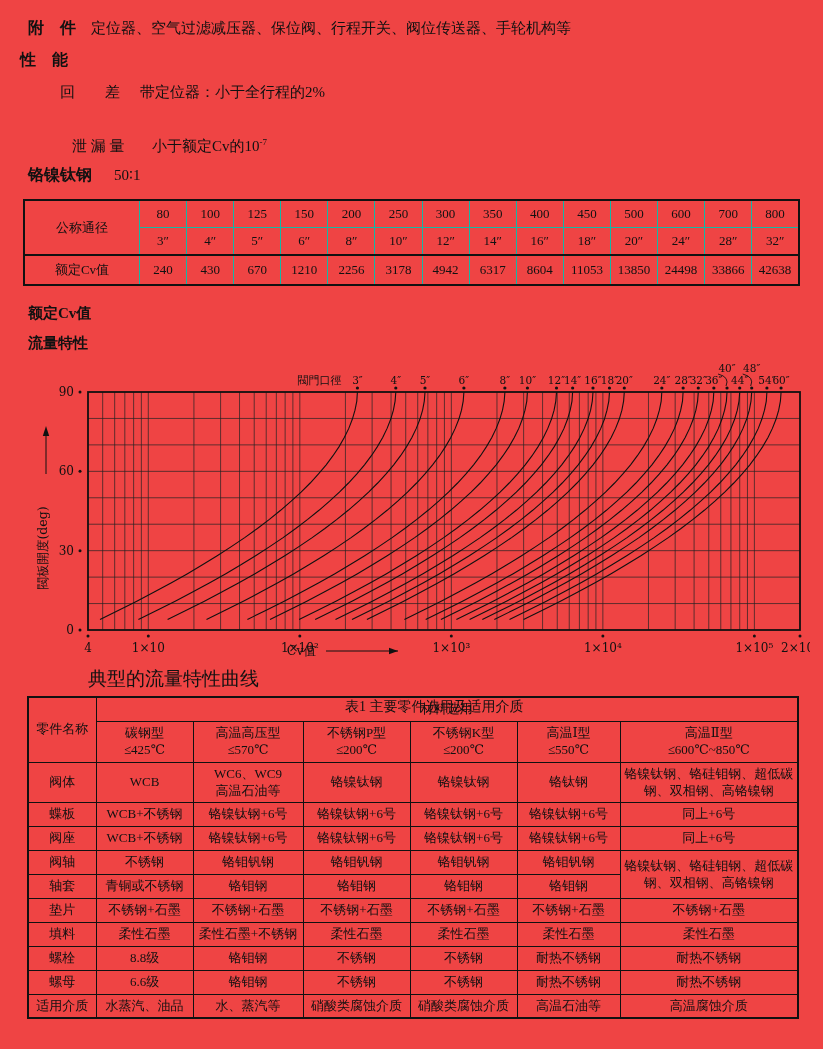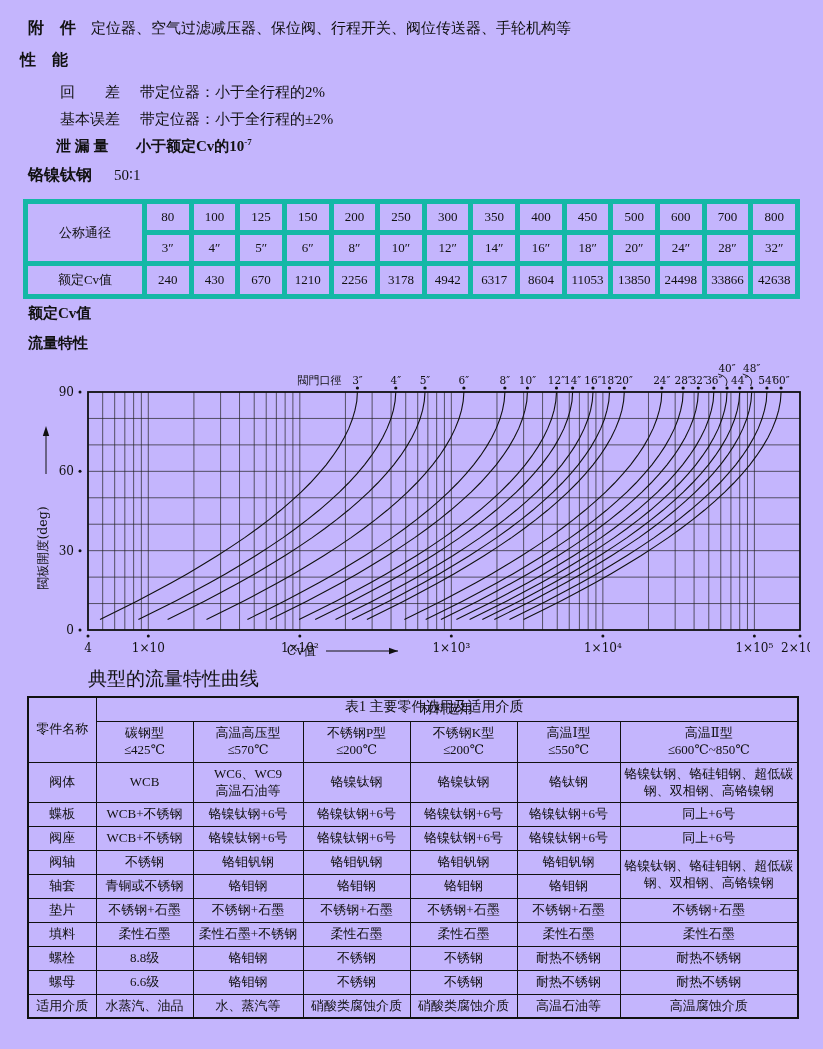--- a/index.html
+++ b/index.html
@@ -1,29 +1,29 @@
 <!DOCTYPE html>
 <html><head>
 <meta charset="utf-8">
 <style>
   html,body{margin:0;padding:0;background:#fff;}
-  .page{position:relative;width:823px;height:1049px;background:#c4b5fd;overflow:hidden;
+  .page{position:relative;width:823px;height:1049px;background:#ef4444;overflow:hidden;
         font-family:"Liberation Serif","DejaVu Serif",serif;color:#111;}
   .abs{position:absolute;}
   .blk{font-weight:bold;font-size:16px;white-space:pre;}
   .txt{font-size:15px;}
   .pname{display:inline-block;width:66px;white-space:pre;font-size:15px;}
   .pval{font-size:15px;margin-left:10px;}
   sup{font-size:9px;}
   .h2{font-weight:bold;font-size:15px;}
   
   table{border-collapse:collapse;}
   .cvtbl{position:absolute;left:23px;top:199px;width:777px;table-layout:fixed;
          font-size:13px;border:2px solid #111;}
-  .cvtbl td,.cvtbl th{border:5px solid #14b8a6;text-align:center;padding:5px 1px;
+  .cvtbl td,.cvtbl th{border:1px solid #14b8a6;text-align:center;padding:5px 1px;
          font-weight:normal;overflow:hidden;}
   .cvtbl .sep td,.cvtbl .sep th{border-top:2px solid #111;}
   
   .mtbl{position:absolute;left:27px;top:696px;width:770px;table-layout:fixed;
         font-size:13px;border:2px solid #111;}
   .mtbl td,.mtbl th{border:1px solid #111;text-align:center;padding:3px 2px;
         font-weight:normal;line-height:1.3;white-space:pre-line;overflow:hidden;}
   .caption{font-size:19px;}
   svg text{font-family:"DejaVu Serif","Liberation Serif",serif;fill:#111;}
 </style>
@@ -36,25 +36,21 @@
     <span class="blk">附　件</span>
     <span class="txt" style="margin-left:11px;">定位器、空气过滤减压器、保位阀、行程开关、阀位传送器、手轮机构等</span>
   </div>
   <div class="abs" style="left:20px;top:50px;">
     <span class="blk">性　能</span>
   </div>
   <div class="abs" style="left:60px;top:83px;">
     <span class="pname">回　　差</span>
     <span class="pval">带定位器：小于全行程的2%</span>
   </div>
-  <div class="abs" style="left:60px;top:110px;">
-    <span class="pname">基本误差</span>
-    <span class="pval">带定位器：小于全行程的±2%</span>
-  </div>
-  <div class="abs" style="left:56px;top:137px;font-weight:bold;">
+  <div class="abs" style="left:72px;top:137px;">
     <span class="pname">泄 漏 量</span>
     <span class="pval"><span>小于额定Cv的10</span><sup>-7</sup></span>
   </div>
   <div class="abs" style="left:28px;top:165px;">
     <span class="blk">铬镍钛钢</span>
     <span class="txt" style="margin-left:18px;">50∶1</span>
   </div>
 
   <table class="cvtbl">
     <tbody id="cv-body">

